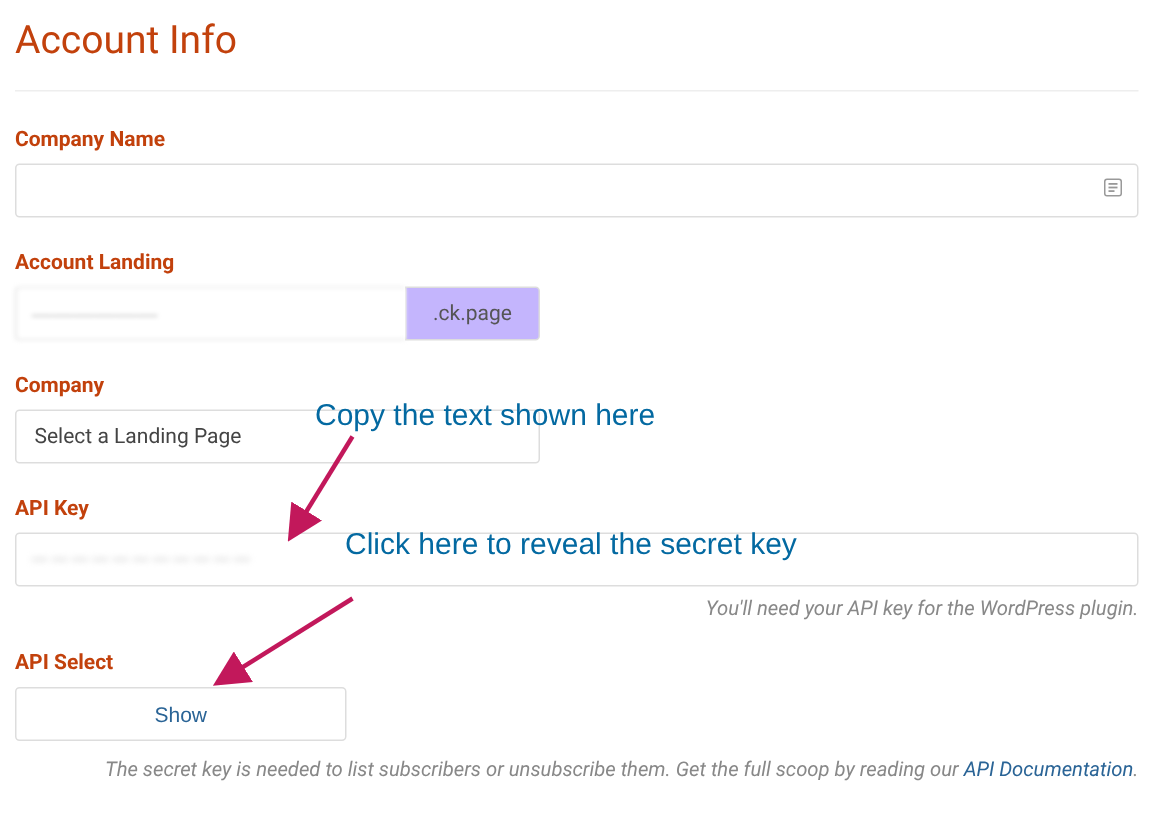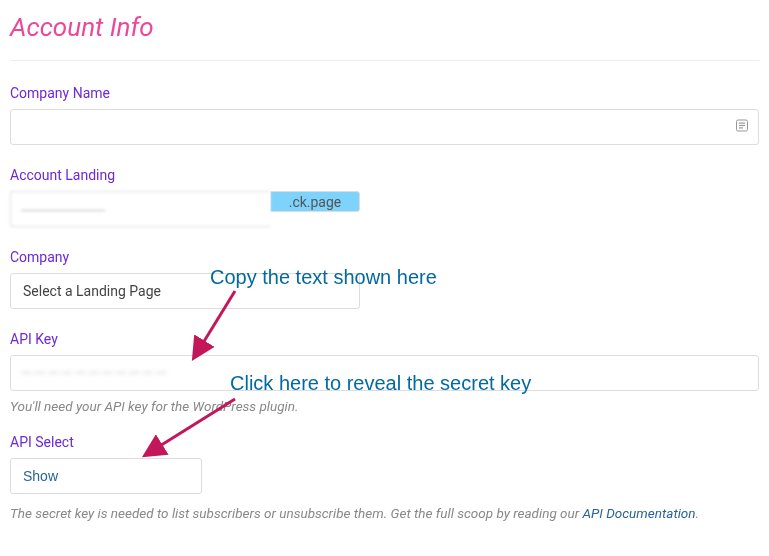--- a/index.html
+++ b/index.html
@@ -7,34 +7,34 @@
       font-family: -apple-system, BlinkMacSystemFont, "Segoe UI", Roboto, Helvetica, Arial, sans-serif;
       padding: 12px 10px;
       width: 769px;
       color: #333;
       background: #fff;
       position: relative;
     }
     .page-title {
       font-size: 26px;
       font-weight: 400;
-      color: #ec4899;
+      color: #c2410c;
       margin-bottom: 18px;
-      font-style: italic;
     }
     .hr {
       border: none;
       border-top: 1px solid #eee;
       margin-bottom: 24px;
     }
     .field-label {
       font-size: 14px;
-      color: #6d28d9;
+      color: #c2410c;
       margin-bottom: 8px;
       display: block;
+      font-weight: bold;
     }
     .input-row { margin-bottom: 22px; position: relative; }
     .text-input {
       width: 100%;
       height: 36px;
       border: 1px solid #ddd;
       border-radius: 3px;
       background: #fff;
       padding: 0 10px;
       font-size: 14px;
@@ -61,23 +61,23 @@
       border-top-left-radius: 3px;
       border-bottom-left-radius: 3px;
       padding: 0 10px;
       font-size: 14px;
       color: #bbb;
       background: #fff;
       filter: blur(1.5px);
     }
     .domain-suffix {
       width: 90px;
-      height: 21px;
-      border: 1px solid #ddd;
-      background: #7dd3fc;
+      height: 36px;
+      border: 1px solid #ddd;
+      background: #c4b5fd;
       border-top-right-radius: 3px;
       border-bottom-right-radius: 3px;
       display: flex;
       align-items: center;
       justify-content: center;
       font-size: 14px;
       color: #555;
     }
     .select-box {
       width: 350px;
@@ -102,32 +102,33 @@
       color: #bbb;
       background: #fff;
     }
     .api-key-blur { filter: blur(2px); }
     .help-text {
       font-size: 13.5px;
       font-style: italic;
       color: #888;
       margin-top: 6px;
       line-height: 1.4;
+      text-align: right;
     }
     .help-text .link {
       color: #2a6496;
       cursor: pointer;
     }
     .show-button {
-      width: 192px;
-      height: 36px;
-      border: 1px solid #ddd;
-      background: #fff;
-      border-radius: 3px;
-      text-align: left;
+      width: 221px;
+      height: 36px;
+      border: 1px solid #ddd;
+      background: #fff;
+      border-radius: 3px;
+      text-align: center;
       padding: 0 12px;
       font-size: 14px;
       color: #2a6496;
       cursor: pointer;
     }
     
     .annot {
       position: absolute;
       color: #0369a1;
       font-size: 20px;
@@ -185,21 +186,21 @@
 
 <label class="field-label">API Select</label>
 <div class="input-row" style="margin-bottom:10px;">
   <button class="show-button">Show</button>
 </div>
 <p class="help-text">
   <span>The secret key is needed to list subscribers or unsubscribe them. Get the full scoop by reading our </span><span class="link">API Documentation</span><span>.</span>
 </p>
 
 <div class="annot" style="left:210px; top:266px;">Copy the text shown here</div>
-<div class="annot" style="left:230px; top:372px;">Click here to reveal the secret key</div>
+<div class="annot" style="left:230px; top:352px;">Click here to reveal the secret key</div>
 
 <svg class="arrow-svg" style="left:185px; top:286px;" width="60" height="80">
   <defs>
       <marker id="ah1" markerWidth="8" markerHeight="8" refX="6" refY="4" orient="auto">
         <path d="M0,0 L8,4 L0,8 z" fill="#c2185b"></path>
       </marker>
     </defs>
   <line x1="50" y1="5" x2="10" y2="70" stroke="#c2185b" stroke-width="3" marker-end="url(#ah1)"></line>
 </svg>
 

